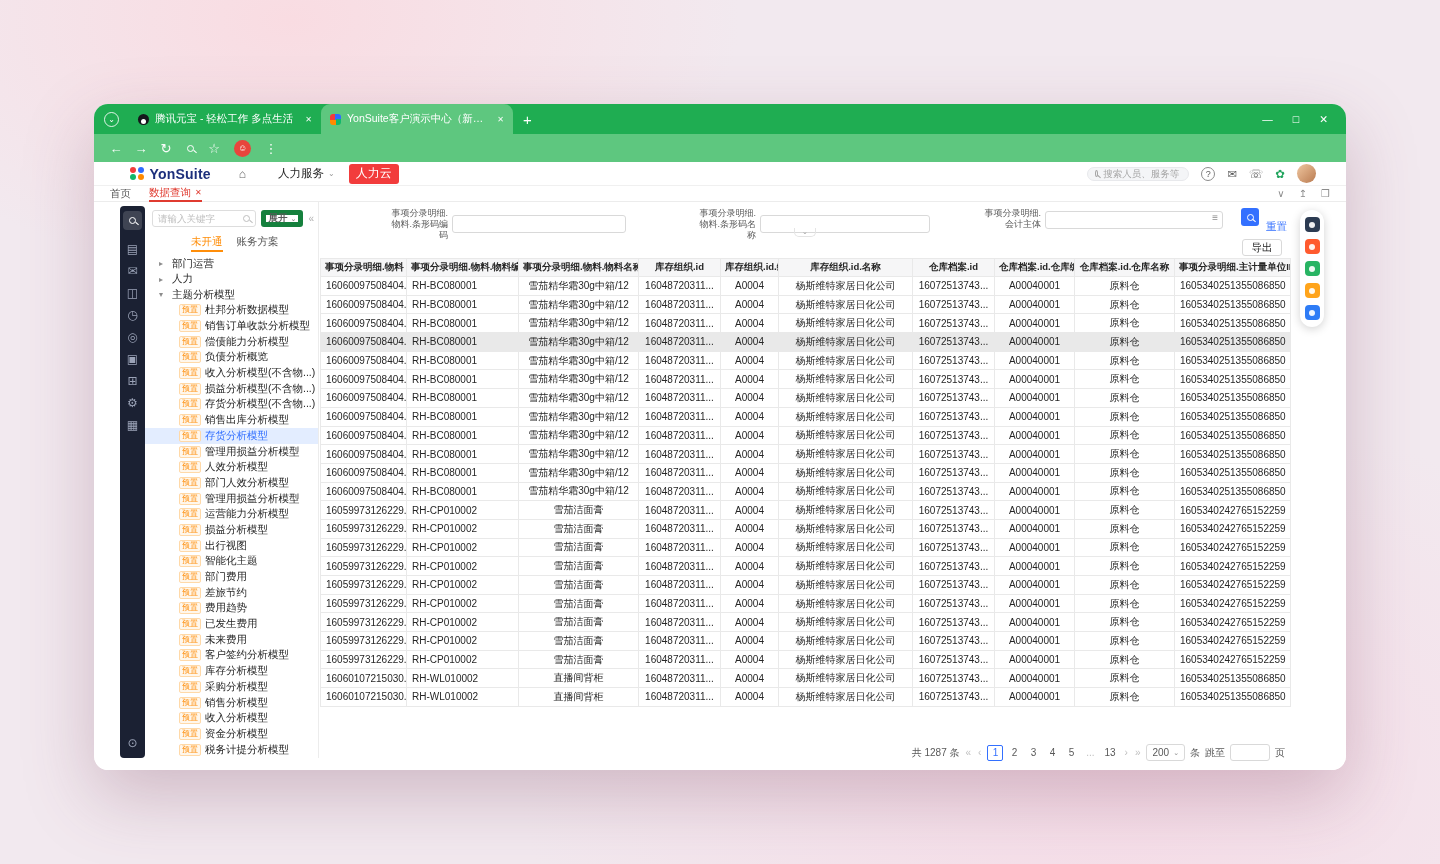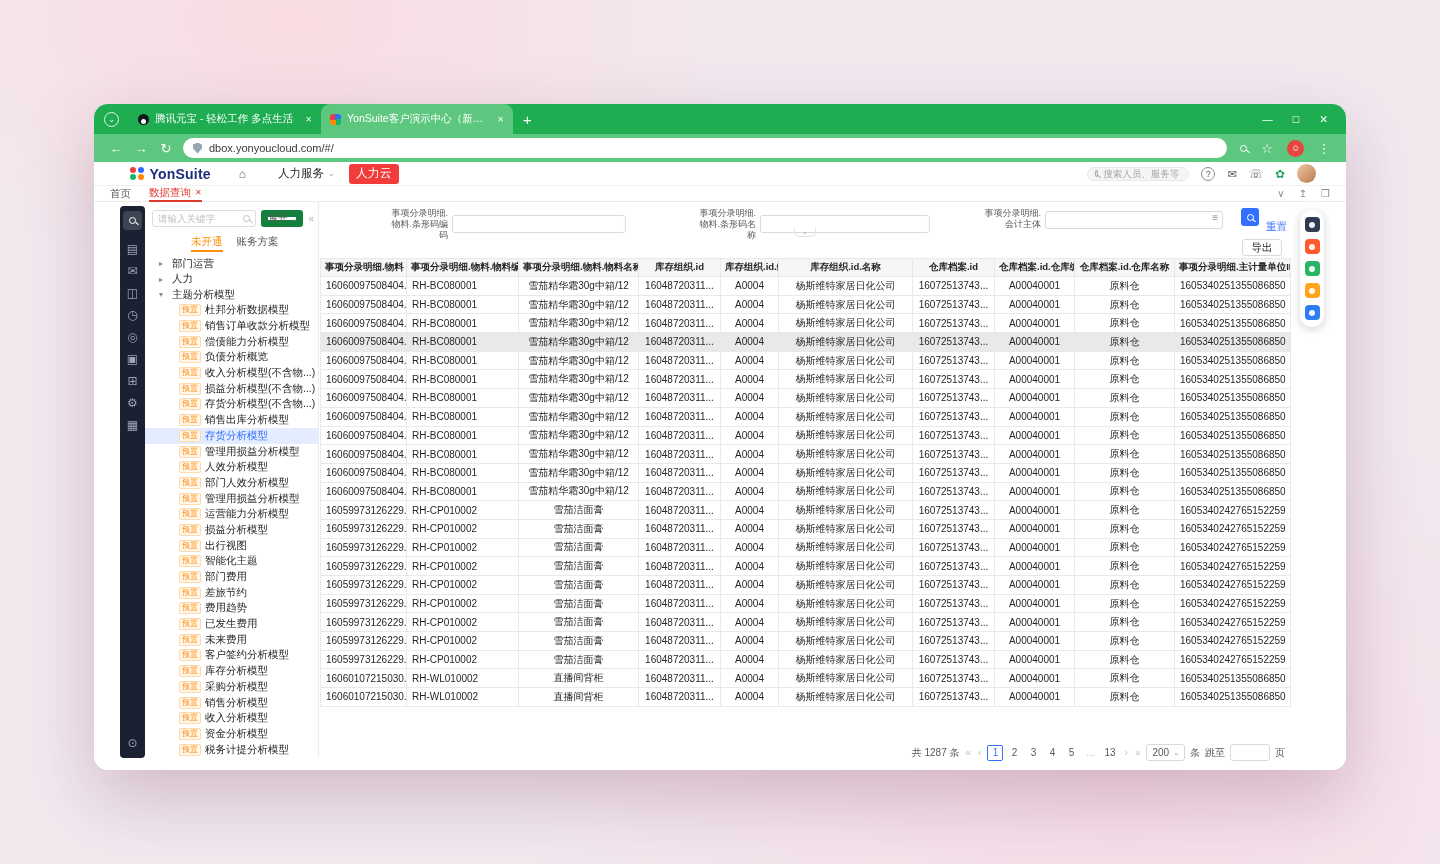--- a/index.html
+++ b/index.html
@@ -69,21 +69,21 @@
         display:flex;flex-direction:column;align-items:center;padding-top:5px;}
   .rail-search{width:19px;height:19px;border-radius:4px;background:rgba(255,255,255,.16);display:flex;align-items:center;justify-content:center;margin-bottom:8px;color:#fff;flex:none;}
   .rail-ico{color:#9BA3B7;font-size:12px;height:22px;display:flex;align-items:center;justify-content:center;width:100%;}
   .rail-bottom{margin-top:auto;margin-bottom:8px;color:#9BA3B7;font-size:12px;}
 
   .panel{position:absolute;left:51px;top:0;width:174px;bottom:12px;border-right:1px solid #ECECEC;overflow:hidden;background:#fff;}
   .panel-top{display:flex;align-items:center;padding:8px 4px 5px 7px;gap:5px;}
   .panel-search{flex:1;height:17px;border:1px solid #DDD;border-radius:3px;display:flex;align-items:center;justify-content:space-between;padding:0 5px;color:#BFBFBF;}
   .panel-search input{border:none;outline:none;font-size:9.5px;width:70px;color:#666;font-family:inherit;}
   .panel-search input::placeholder{color:#BFBFBF;}
-  .expand-box{width:42px;height:17px;border:7px solid #15803d;border-radius:3px;display:flex;align-items:center;justify-content:center;gap:3px;font-size:9.5px;color:#595959;flex:none;}
+  .expand-box{width:42px;height:17px;border:5px solid #15803d;border-radius:3px;display:flex;align-items:center;justify-content:center;gap:3px;font-size:9.5px;color:#595959;flex:none;font-weight:bold;}
   .panel-collapse{color:#B0B0B0;font-size:10px;}
   .panel-tabs{display:flex;gap:14px;padding:3px 0 4px 46px;font-size:10.5px;}
   .ptab2{color:#595959;padding-bottom:1px;}
   .ptab2.active{color:#FF8E0A;border-bottom:2px solid #FF8E0A;}
   .tree{font-size:10.5px;color:#262626;}
   .group-row{display:flex;align-items:center;gap:5px;height:15.5px;padding-left:14px;}
   .caret{font-size:8px;color:#8c8c8c;width:8px;}
   .leaf{display:flex;align-items:center;gap:4px;height:15.7px;padding-left:34px;white-space:nowrap;overflow:hidden;cursor:pointer;}
   .leaf.selected{background:#E3EDFF;}
   .leaf.selected .leaf-label{color:#3370FF;}
@@ -155,24 +155,20 @@
         <span>—</span>
         <span>□</span>
         <span>✕</span>
       </div>
     </div>
 
     <div class="navbar">
       <span class="nav-ico">←</span>
       <span class="nav-ico">→</span>
       <span class="nav-ico">↻</span>
-      <div class="addr">
-        <span class="shield"></span>
-        <span class="addr-url">dbox.yonyoucloud.com/#/</span>
-      </div>
       <div class="nav-right">
         <span class="mag"></span>
         <span class="nav-ico">☆</span>
         <span class="profile-dot">☺</span>
         <span class="nav-ico">⋮</span>
       </div>
     </div>
 
     <div class="appheader">
       <div class="logo-mark">

